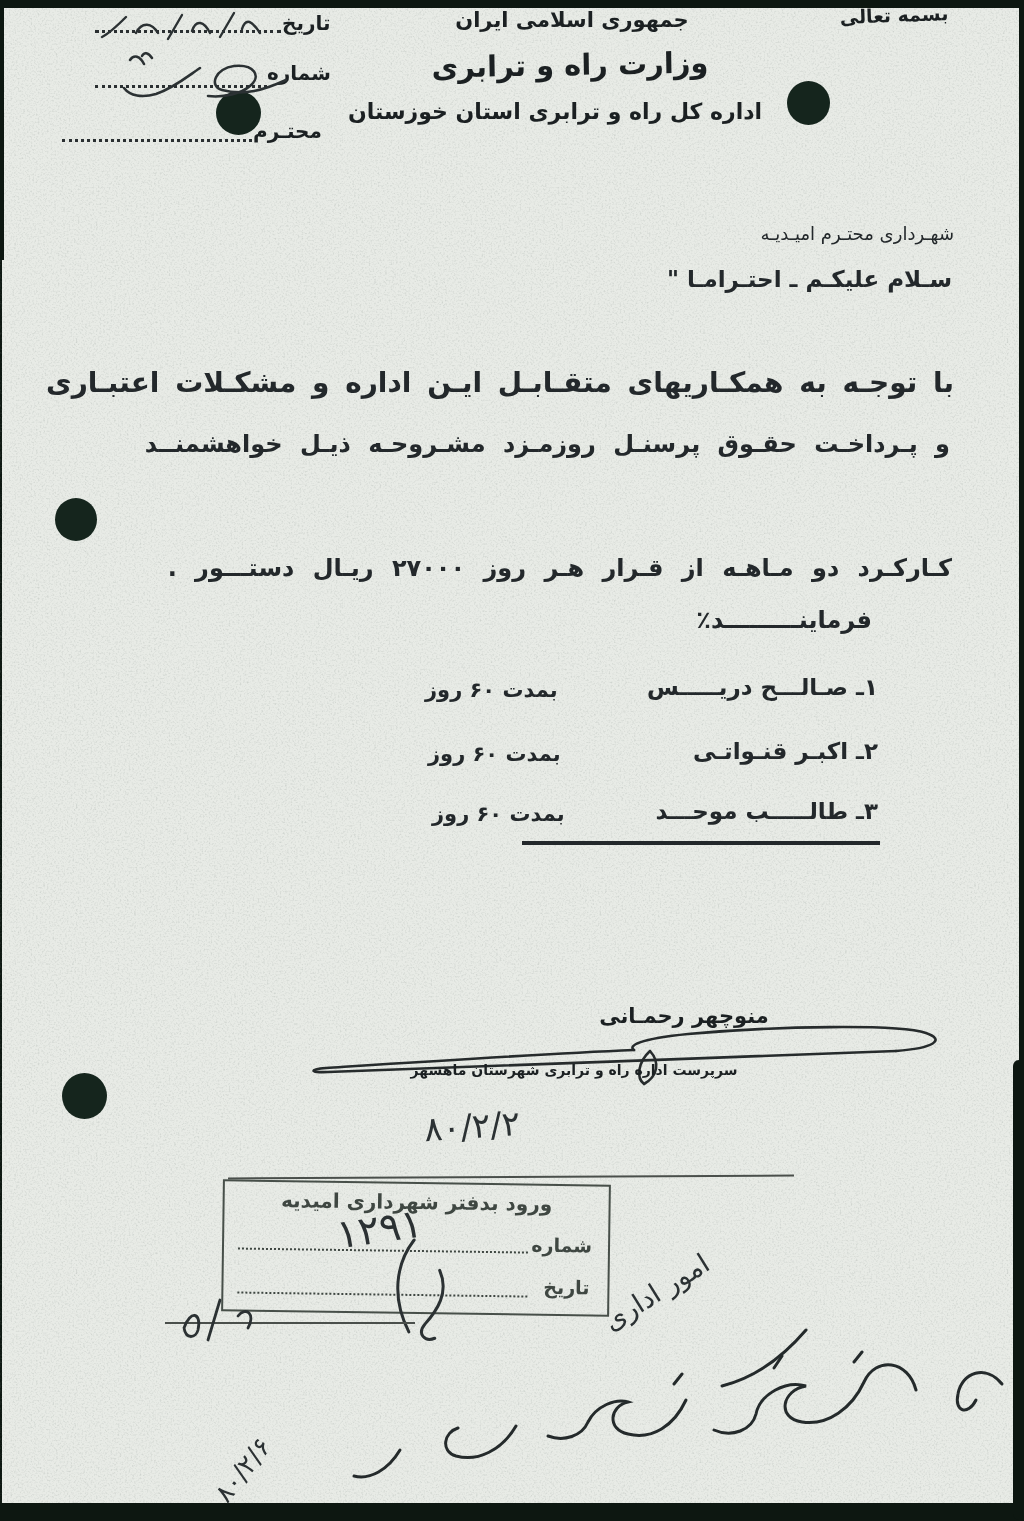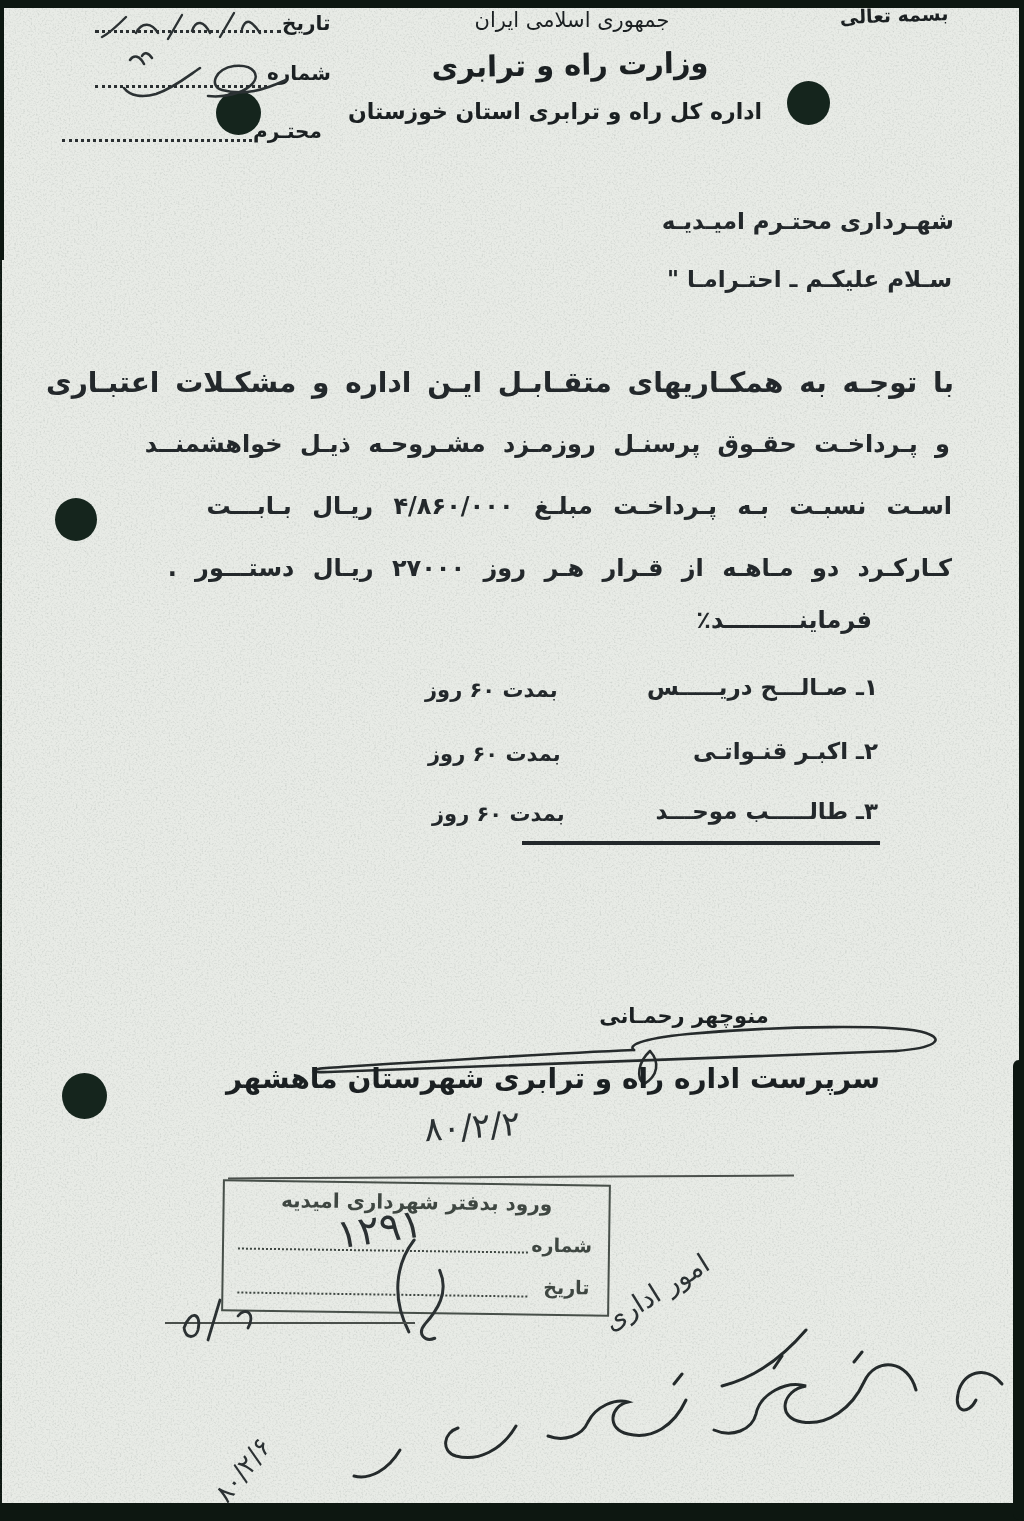--- a/index.html
+++ b/index.html
@@ -37,21 +37,21 @@
   <div class="edge" style="left:0;top:0;width:4px;height:260px;"></div>
   <div class="edge" style="right:0;top:0;width:5px;height:1521px;"></div>
   <div class="edge" style="right:0;top:1060px;width:11px;height:460px;border-radius:6px 0 0 6px;"></div>
 
   <div class="hole" style="left:216px;top:91px;width:45px;height:44px;"></div>
   <div class="hole" style="left:787px;top:81px;width:43px;height:44px;"></div>
   <div class="hole" style="left:55px;top:498px;width:42px;height:43px;"></div>
   <div class="hole" style="left:62px;top:1073px;width:45px;height:46px;"></div>
 
   <div class="abs typed nowrap" style="left:824px;top:4px;width:140px;font-size:19px;font-weight:bold;transform:rotate(-2deg);text-align:center;">بسمه تعالی</div>
-  <div class="abs typed nowrap center" style="left:432px;top:8px;width:280px;font-size:21px;font-weight:400;">جمهوری اسلامی ایران</div>
+  <div class="abs typed nowrap center" style="left:432px;top:8px;width:280px;font-size:21px;font-weight:700;">جمهوری اسلامی ایران</div>
   <div class="abs typed nowrap center" style="left:420px;top:48px;width:300px;font-size:29px;font-weight:800;transform:rotate(-1deg);">وزارت راه و ترابری</div>
   <div class="abs typed nowrap center" style="left:340px;top:99px;width:430px;font-size:22px;font-weight:bold;">اداره کل راه و ترابری استان خوزستان</div>
 
   <div class="abs typed nowrap" style="left:282px;top:11px;font-size:20px;font-weight:bold;">تاریخ</div>
   <div class="abs dotted" style="left:95px;top:30px;width:186px;"></div>
   <svg class="abs" style="left:92px;top:3px;" width="180" height="42">
     <g fill="none" stroke="#2b3133" stroke-width="2.4" stroke-linecap="round">
       <path d="M168,30 C160,18 154,14 150,26"></path>
       <path d="M142,10 L128,34"></path>
       <path d="M118,30 C112,18 104,16 100,28"></path>
@@ -67,26 +67,25 @@
     <g fill="none" stroke="#2b3133" stroke-width="2.6" stroke-linecap="round">
       <path d="M182,34 C160,44 140,50 118,44 C104,40 112,22 130,20 C150,18 158,30 146,40 C138,47 120,52 104,50"></path>
       <path d="M96,22 C84,30 70,42 52,48 C38,52 26,50 20,42"></path>
       <path d="M40,18 C36,10 30,8 26,14 M48,12 C44,6 40,6 38,10"></path>
     </g>
   </svg>
 
   <div class="abs typed nowrap" style="left:253px;top:119px;font-size:20px;font-weight:bold;">محتـرم</div>
   <div class="abs dotted" style="left:62px;top:139px;width:190px;"></div>
 
-  <div class="abs ink nowrap" style="right:70px;top:208px;font-size:23px;font-weight:700;">شهـرداری محتـرم امیـدیـه</div>
+  <div class="abs ink nowrap" style="right:70px;top:223px;font-size:18px;font-weight:400;">شهـرداری محتـرم امیـدیـه</div>
   <div class="abs ink nowrap" style="right:72px;top:266px;font-size:23px;font-weight:600;">سـلام علیکـم ـ احتـرامـا "</div>
 
   <div class="abs ink nowrap" style="right:70px;top:366px;font-size:28px;font-weight:600;word-spacing:6px;">با توجـه به همکـاریهای متقـابـل ایـن اداره و مشکـلات اعتبـاری</div>
   <div class="abs ink nowrap" style="right:74px;top:430px;font-size:24px;font-weight:600;word-spacing:9px;">و پـرداخـت حقـوق پرسنـل روزمـزد مشـروحـه ذیـل خواهشمنــد</div>
-  <div class="abs ink nowrap" style="right:72px;top:492px;font-size:24px;font-weight:600;word-spacing:12px;">اسـت نسبـت بـه پـرداخـت مبلـغ ۴/۸۶۰/۰۰۰ ریـال بـابـــت</div>
   <div class="abs ink nowrap" style="right:72px;top:554px;font-size:24px;font-weight:600;word-spacing:10px;text-align:center;">کـارکـرد دو مـاهـه از قـرار هـر روز ۲۷۰۰۰ ریـال دستـــور .</div>
   <div class="abs ink nowrap" style="right:152px;top:606px;font-size:24px;font-weight:600;">فرماینـــــــــد٪</div>
 
   <div class="abs ink nowrap" style="right:146px;top:674px;font-size:23px;font-weight:600;text-align:center;">۱ـ صـالـــح دریـــــس</div>
   <div class="abs ink nowrap" style="left:425px;top:678px;font-size:21px;font-weight:600;">بمدت ۶۰ روز</div>
 
   <div class="abs ink nowrap" style="right:146px;top:738px;font-size:23px;font-weight:600;">۲ـ اکبـر قنـواتـی</div>
   <div class="abs ink nowrap" style="left:428px;top:742px;font-size:21px;font-weight:600;">بمدت ۶۰ روز</div>
 
   <div class="abs ink nowrap" style="right:146px;top:798px;font-size:23px;font-weight:600;">۳ـ طالـــــب موحـــد</div>
@@ -97,21 +96,21 @@
   <div class="abs typed nowrap center" style="left:578px;top:1004px;width:212px;font-size:21px;font-weight:bold;">منوچهر رحمـانی</div>
 
   <svg class="abs" style="left:298px;top:1018px;" width="648" height="72">
     <g fill="none" stroke="#262b2c" stroke-width="2.6" stroke-linecap="round">
       <path d="M336,32 C240,36 120,44 28,50 C12,51 10,55 30,54 C180,48 420,40 598,33"></path>
       <path d="M598,33 C636,30 648,22 628,15 C600,6 480,8 390,16 C340,21 330,28 336,32"></path>
       <path d="M352,33 C362,44 360,58 346,66 C338,60 340,44 352,33"></path>
     </g>
   </svg>
 
-  <div class="abs typed nowrap center" style="left:268px;top:1062px;width:612px;font-size:28px;font-weight:600;">سرپرست اداره راه و ترابری شهرستان ماهشهر</div>
+  <div class="abs typed nowrap center" style="left:268px;top:1062px;width:612px;font-size:14px;font-weight:600;">سرپرست اداره راه و ترابری شهرستان ماهشهر</div>
 
   <div class="abs hand nowrap" style="left:424px;top:1106px;font-size:34px;transform:rotate(-4deg);">۸۰/۲/۲</div>
 
   <div class="abs" style="left:228px;top:1176px;width:566px;height:2px;background:#4a4f4b;transform:rotate(-0.3deg);"></div>
 
   <div class="abs" style="left:222px;top:1182px;width:384px;height:128px;border:2px solid #474f49;transform:rotate(0.8deg);">
     <div class="abs nowrap center" style="left:0;right:0;top:6px;font-size:20px;font-weight:800;color:#3f4742;">ورود بدفتر شهرداری امیدیه</div>
     <div class="abs nowrap" style="right:16px;top:48px;font-size:19px;font-weight:bold;color:#3f4742;">شماره</div>
     <div class="abs" style="right:80px;left:14px;top:66px;border-bottom:2px dotted #3f4742;"></div>
     <div class="abs nowrap" style="right:18px;top:90px;font-size:19px;font-weight:bold;color:#3f4742;">تاریخ</div>

